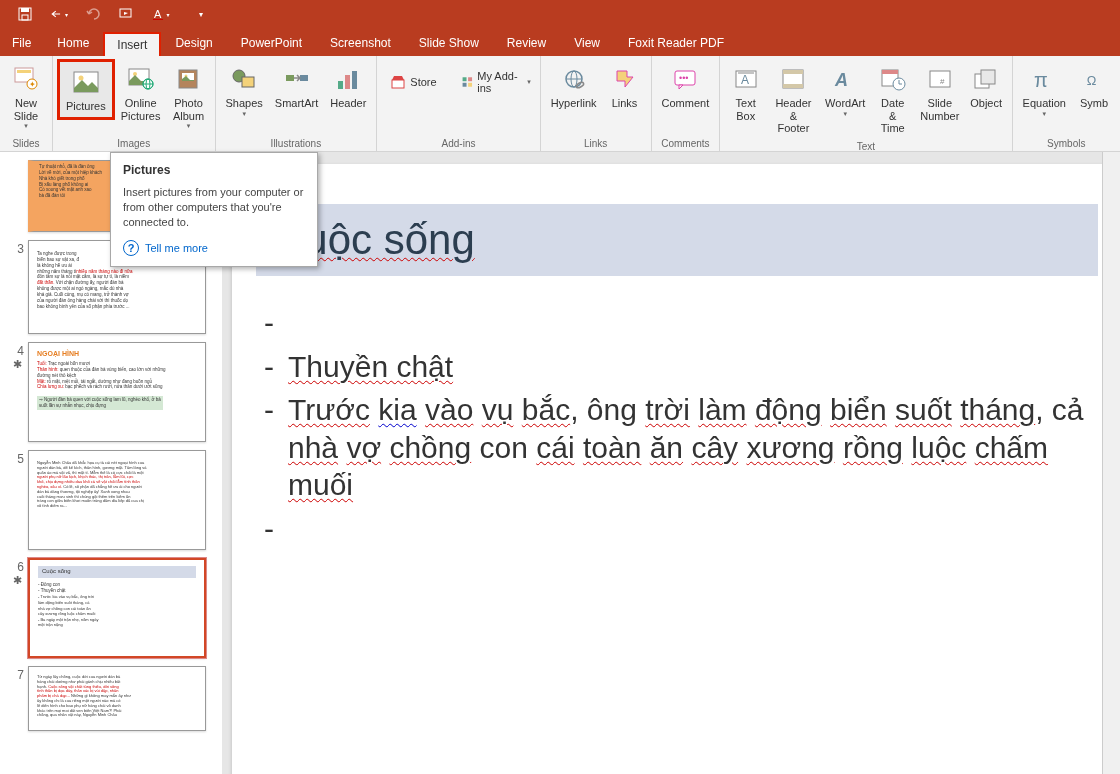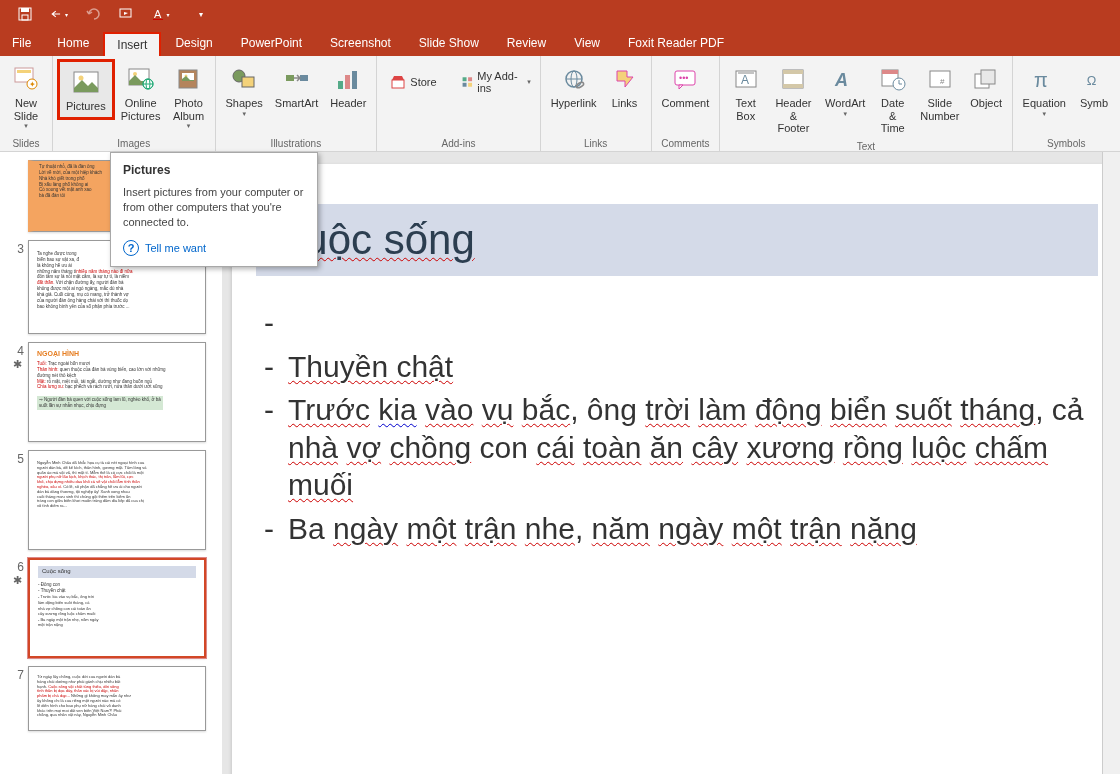--- a/index.html
+++ b/index.html
@@ -360,21 +360,21 @@
     </div>
     <div class="group-label">Symbols</div>
   </div>
 </div>
 
 <div class="tooltip">
   <div class="tooltip-title">Pictures</div>
   <div class="tooltip-body">Insert pictures from your computer or from other computers that you're connected to.</div>
   <div class="tooltip-link">
     <span class="help-icon">?</span>
-    <span>Tell me want</span>
+    <span>Tell me more</span>
   </div>
 </div>
 
 <div class="workspace">
   <div class="slidepanel">
     <div class="slide-item">
       <div class="slide-num"></div>
       <div class="thumb t2">
         <div class="thumb-content" style="font-size:4.5px;color:#333;padding:3px 5px">Tự thuật nhỏ, đã là đàn ông<br>Lời về mời, của một hiệp khách<br>Nhà khó giết trong phố<br>Bị xấu làng phố không ai<br>Có xoong vết mặt anh xao<br>bà đã đàn tôi</div>
       </div>
@@ -437,19 +437,18 @@
         <div class="bullet">
             <span class="bullet-dash">-</span>
             <span><span class="squiggle">Thuyền chật</span></span>
           </div>
         <div class="bullet">
             <span class="bullet-dash">-</span>
             <span><span class="squiggle">Trước</span> <span class="sq-blue">kia</span> <span class="squiggle">vào</span> <span class="squiggle">vụ</span> <span class="squiggle">bắc</span><span>, ông </span><span class="squiggle">trời</span> <span class="squiggle">làm</span> <span class="squiggle">động</span> <span class="squiggle">biển</span> <span class="squiggle">suốt</span> <span class="squiggle">tháng</span><span>, cả </span><span class="squiggle">nhà</span> <span class="squiggle">vợ</span> <span class="squiggle">chồng</span><span> con </span><span class="squiggle">cái</span> <span class="squiggle">toàn</span> <span class="squiggle">ăn</span> <span class="squiggle">cây</span> <span class="squiggle">xương</span> <span class="squiggle">rồng</span> <span class="squiggle">luộc</span> <span class="squiggle">chấm</span> <span class="squiggle">muối</span></span>
           </div>
         <div class="bullet">
             <span class="bullet-dash">-</span>
-            <span><span>Ba </span><span class="squiggle">ngày</span> <span class="squiggle">một</span> <span class="squiggle">trận</span> <span class="squiggle">nhe</span><span>, </span><span class="squiggle">năm</span> <span class="squiggle">ngày</span> <span class="squiggle">một</span> <span class="squiggle">trận</span> <span class="squiggle">nặng</span></span>
           </div>
       </div>
     </div>
   </div>
   <div class="scrollbar"></div>
 </div>
 
 </body></html>

